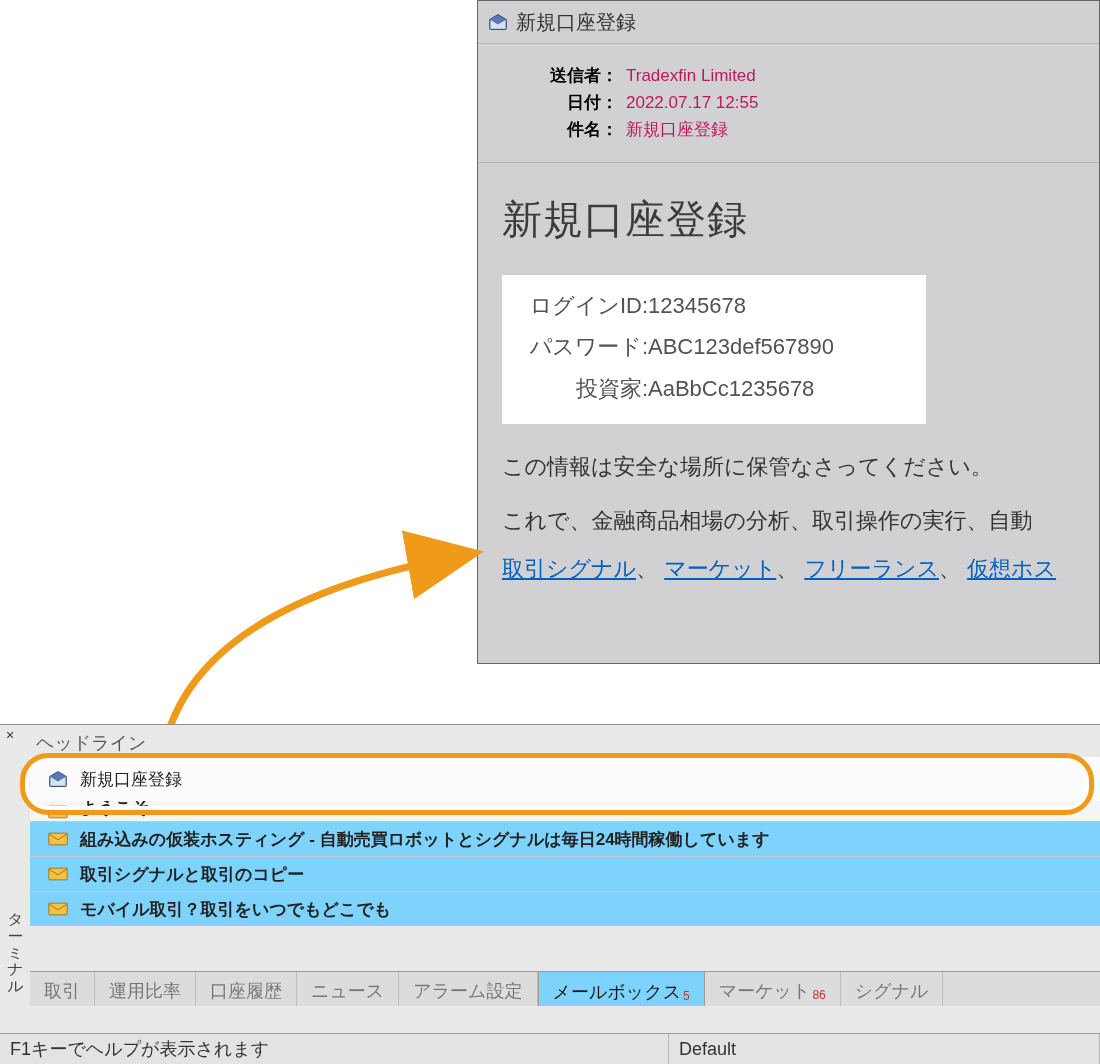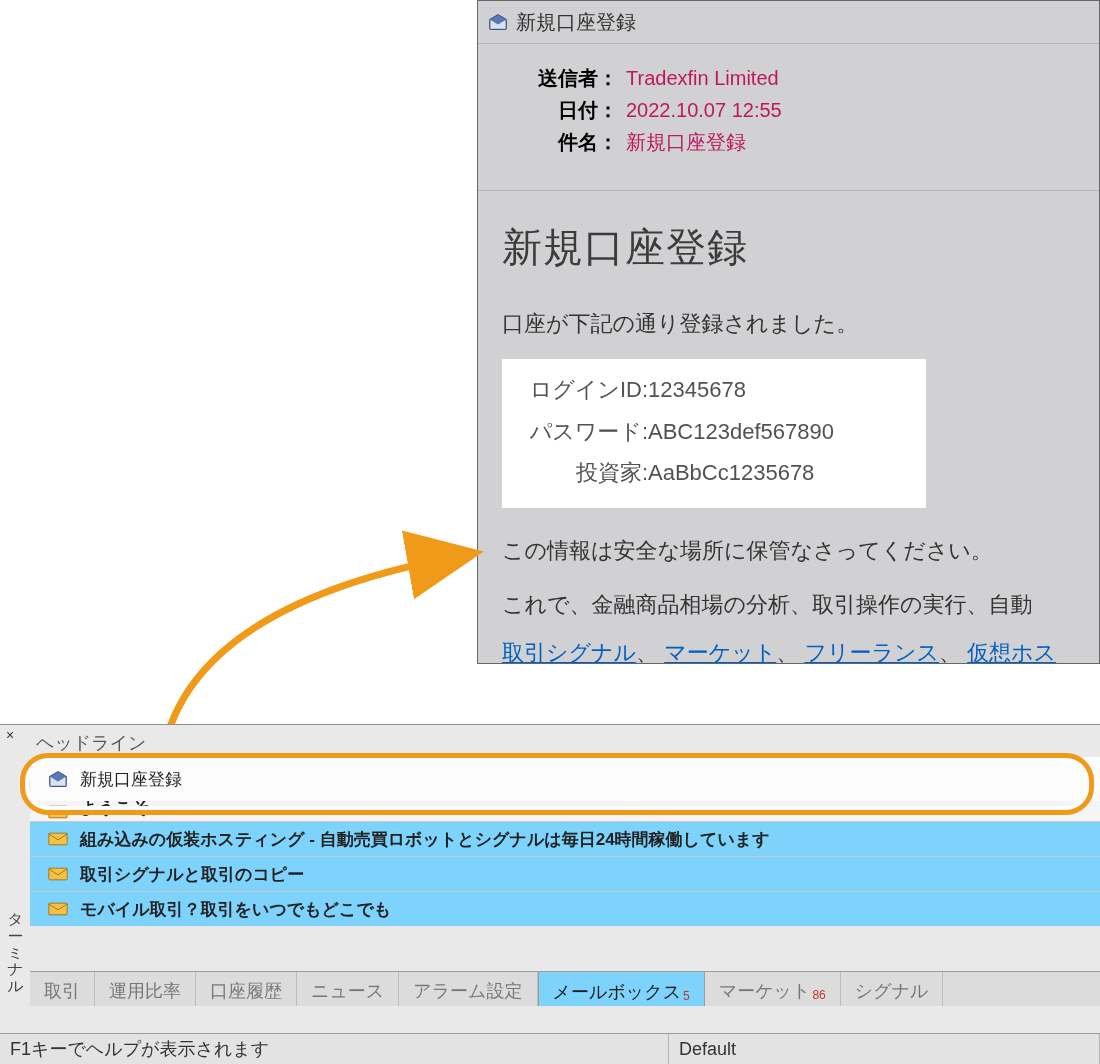--- a/index.html
+++ b/index.html
@@ -34,23 +34,23 @@
     border-bottom: 1px solid #b5b5b8;
     font-size: 20px;
     color: #333;
     gap: 8px;
   }
   .mail-icon-svg {
     width: 20px; height: 20px;
     flex: 0 0 auto;
   }
   .mail-meta {
-    padding: 18px 20px 32px 20px;
+    padding: 18px 20px 18px 20px;
     border-bottom: 1px solid #b5b5b8;
-    font-size: 20px;
+    font-size: 17px;
     line-height: 1.6;
     color: #000;
   }
   .mail-meta-row {
     display: flex;
     gap: 8px;
   }
   .mail-meta-label {
     width: 120px;
     text-align: right;
@@ -248,31 +248,30 @@
     <span>新規口座登録</span>
   </div>
 
   <div class="mail-meta">
     <div class="mail-meta-row">
       <span class="mail-meta-label">送信者：</span>
       <span class="mail-meta-value">Tradexfin Limited</span>
     </div>
     <div class="mail-meta-row">
       <span class="mail-meta-label">日付：</span>
-      <span class="mail-meta-value">2022.10.07 12:55</span>
+      <span class="mail-meta-value">2022.07.17 12:55</span>
     </div>
     <div class="mail-meta-row">
       <span class="mail-meta-label">件名：</span>
       <span class="mail-meta-value">新規口座登録</span>
     </div>
   </div>
 
   <div class="mail-body">
     <h1>新規口座登録</h1>
-    <div>口座が下記の通り登録されました。</div>
 
     <div class="cred-box">
       <div class="cred-row">
         <span class="cred-label">ログインID:</span>
         <span class="cred-value">12345678</span>
       </div>
       <div class="cred-row">
         <span class="cred-label">パスワード:</span>
         <span class="cred-value">ABC123def567890</span>
       </div>

